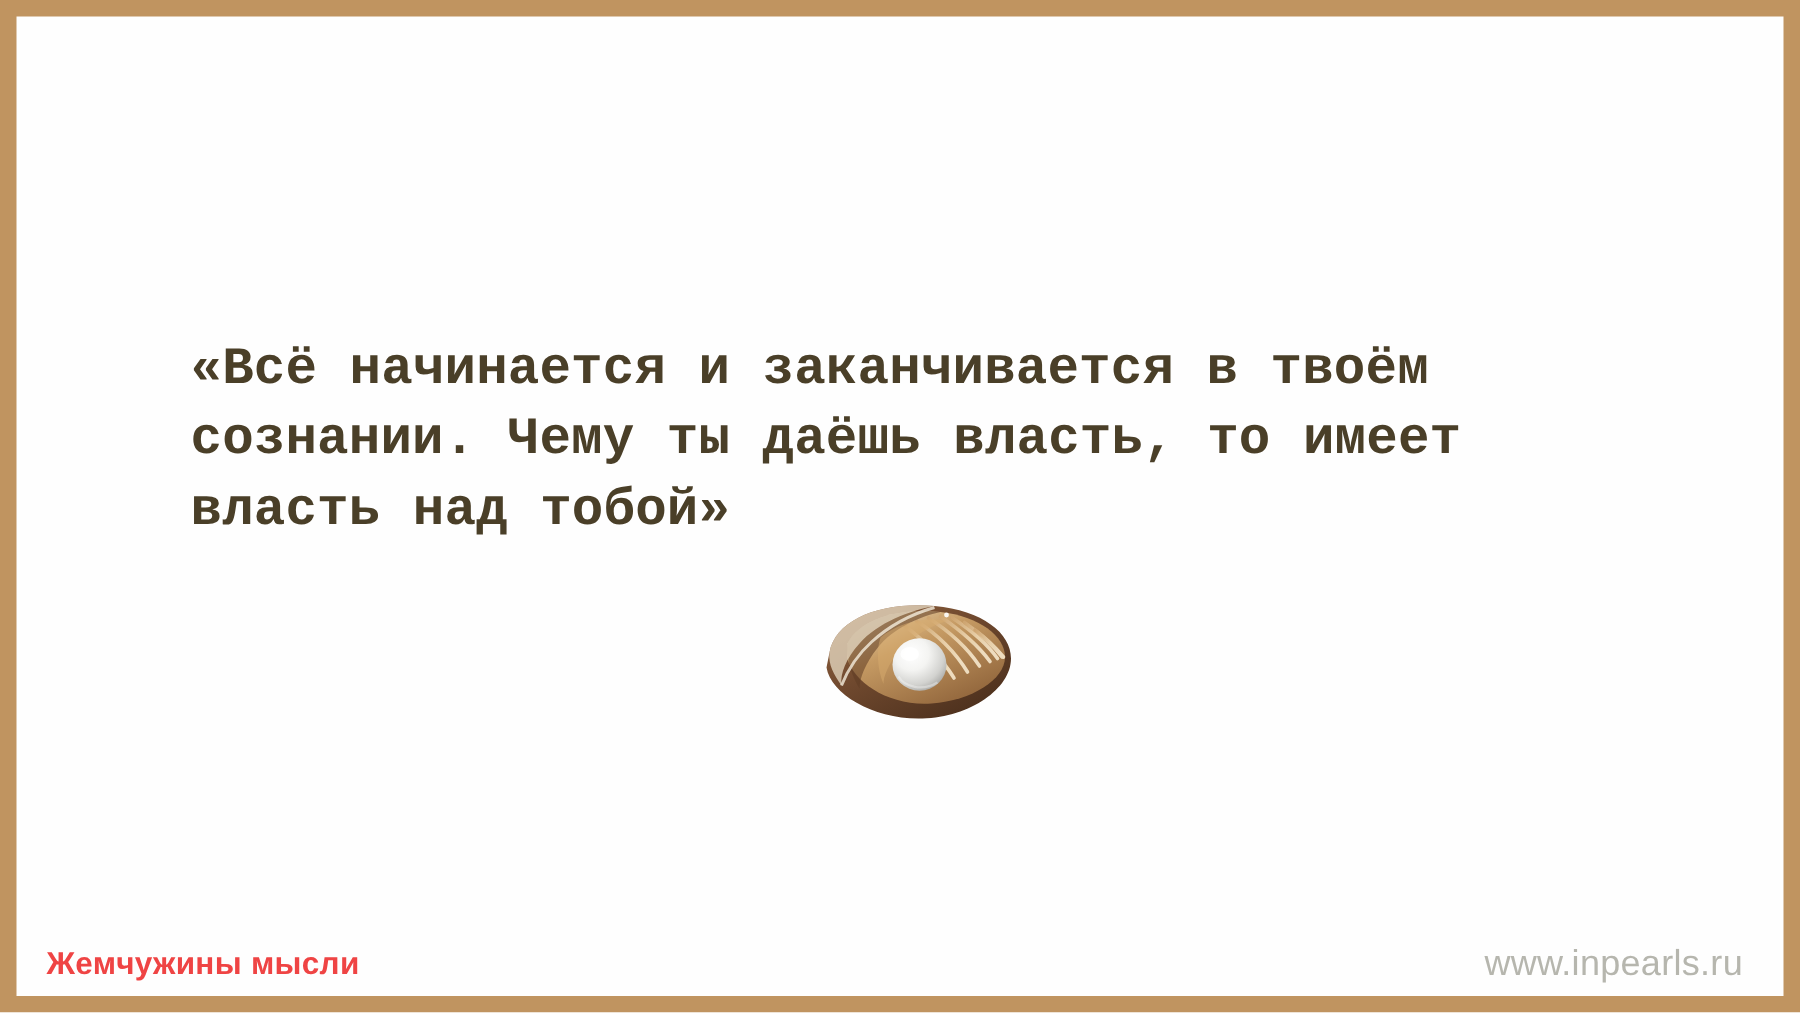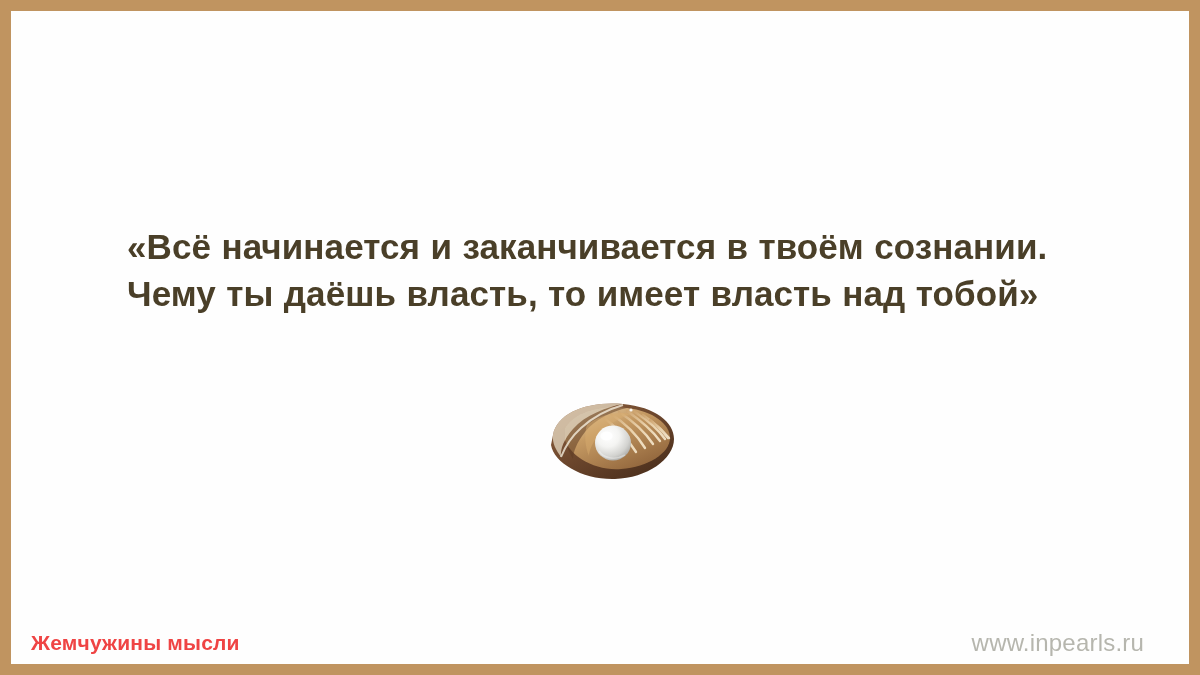--- a/index.html
+++ b/index.html
@@ -23,21 +23,21 @@
   
   .quote-block {
     position: absolute;
     left: 116px;
     top: 212px;
     width: 940px;
   }
 
   .quote-text {
     margin: 0;
-    font-family: Liberation Sans, sans-serif;
+    font-family: Liberation Mono, monospace;
     font-size: 35px;
     font-weight: bold;
     line-height: 47px;
     letter-spacing: 0.1px;
     color: #4a3f28;
     white-space: pre-line;
     word-spacing: 0.5px;
   }
 
   
@@ -63,21 +63,21 @@
     font-family: "Liberation Sans", "DejaVu Sans", sans-serif;
     font-size: 21px;
     font-weight: bold;
     color: #ef4444;
     letter-spacing: 0.2px;
     white-space: nowrap;
   }
 
   .footer-right {
     position: absolute;
-    right: 45px;
+    right: 27px;
     top: 618px;
     font-family: "Liberation Sans", "DejaVu Sans", sans-serif;
     font-size: 24px;
     font-weight: normal;
     color: #b6b6ae;
     letter-spacing: 0.2px;
     white-space: nowrap;
   }
 </style>
 </head>

